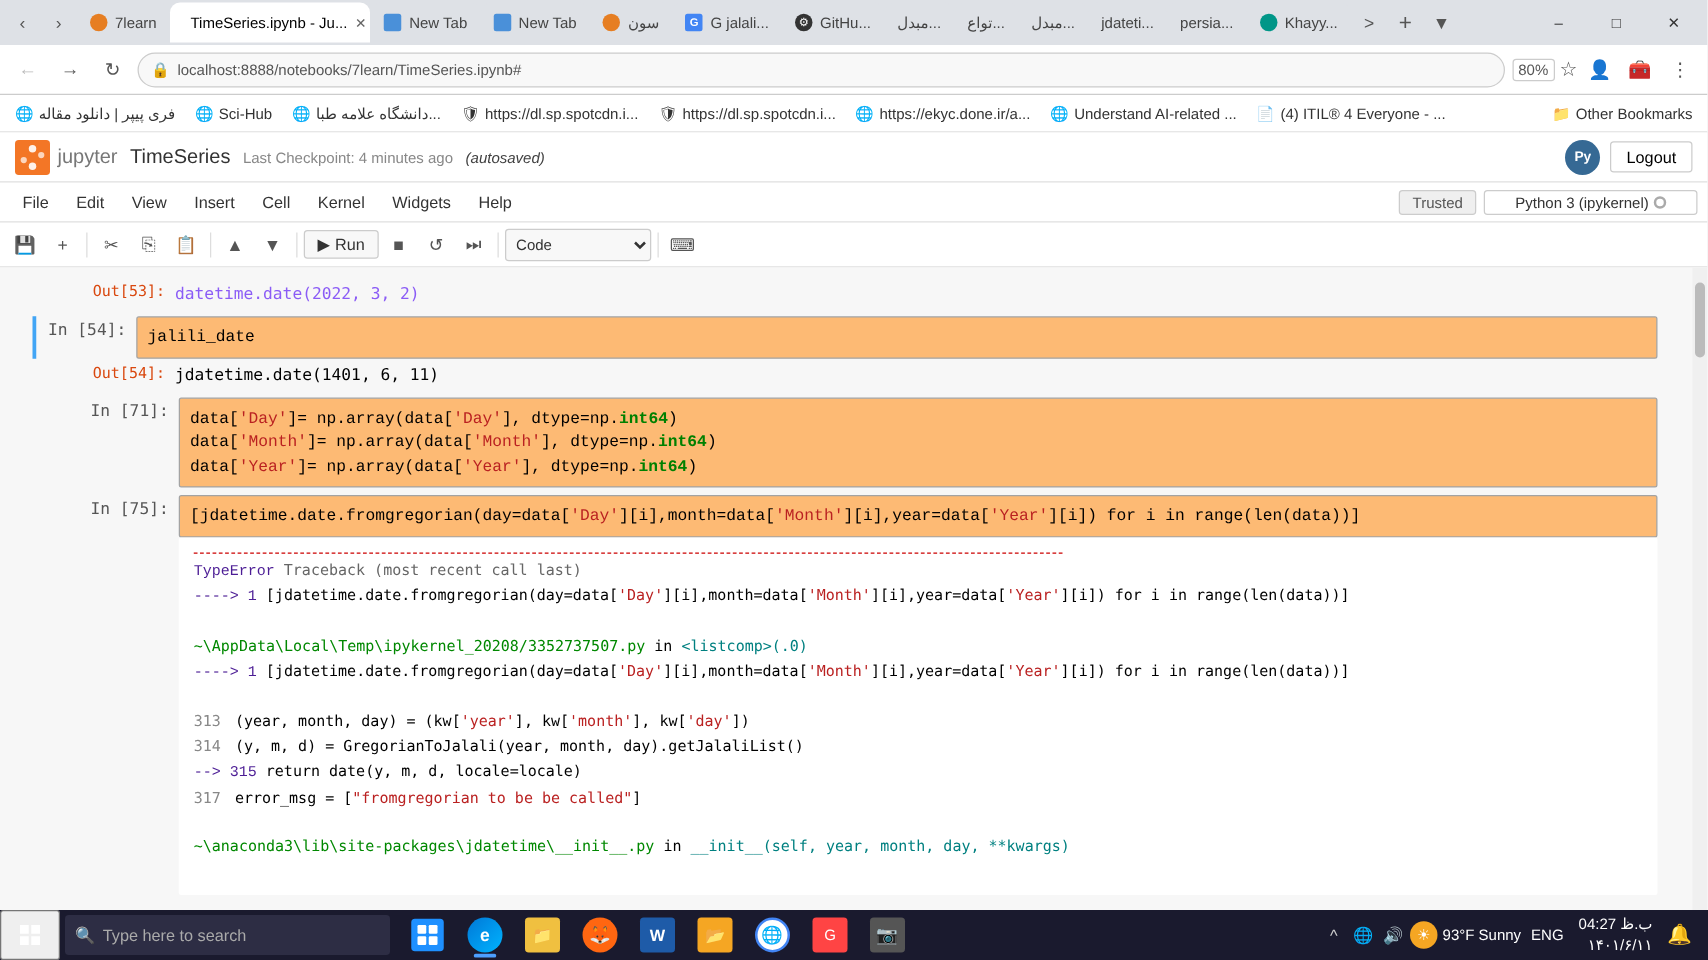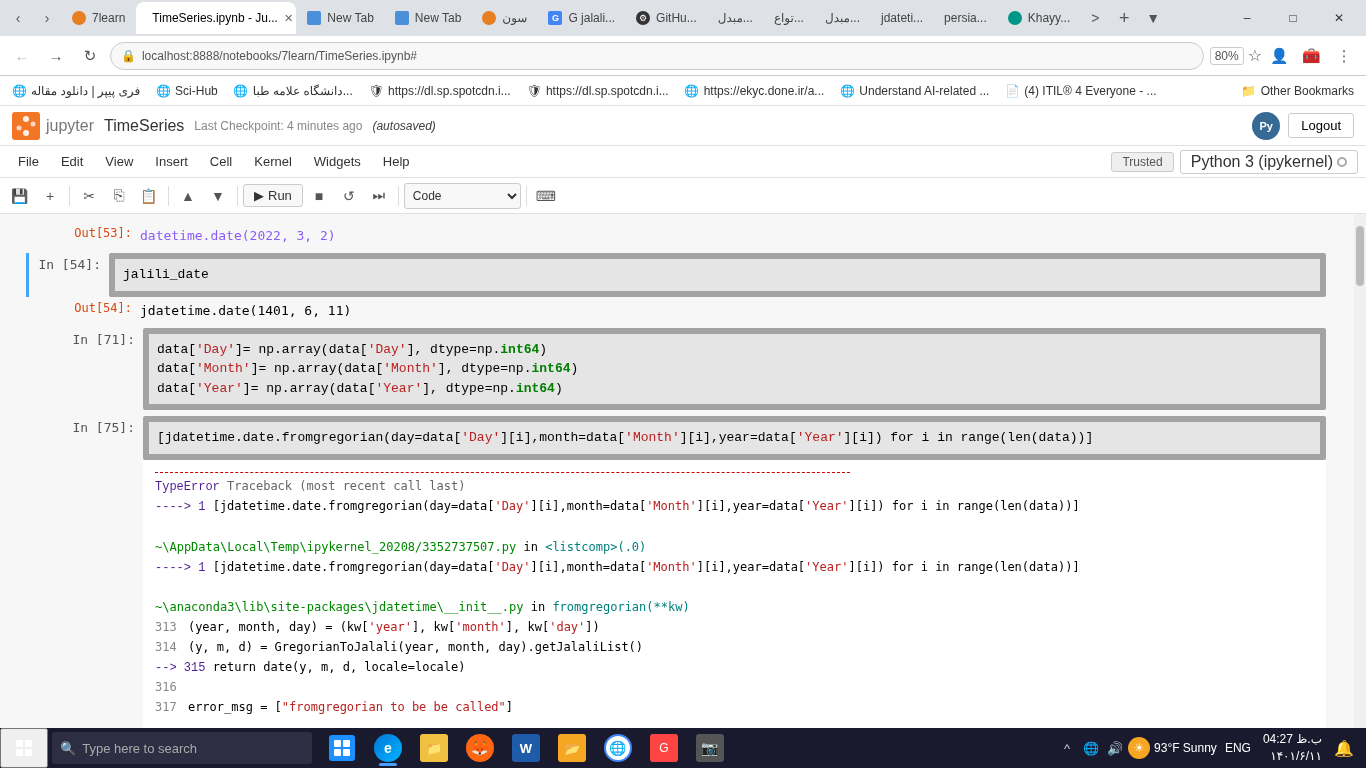--- a/index.html
+++ b/index.html
@@ -40,41 +40,41 @@
     .jupyter-header { display: flex; align-items: center; height: 40px; border-bottom: 1px solid #e0e0e0; padding: 0 12px; gap: 10px; }
     .jupyter-logo { display: flex; align-items: center; gap: 6px; }
     .jupyter-logo-icon { width: 28px; height: 28px; background: #f37626; border-radius: 3px; display: flex; align-items: center; justify-content: center; color: white; font-weight: bold; font-size: 14px; }
     .python-logo { width: 28px; height: 28px; background: #366994; border-radius: 50%; display: flex; align-items: center; justify-content: center; color: white; font-size: 11px; font-weight: bold; }
     .logout-btn { padding: 4px 12px; background: #fff; border: 1px solid #ccc; border-radius: 3px; cursor: pointer; font-size: 13px; }
 
     
     .jupyter-menu { display: flex; align-items: center; height: 32px; border-bottom: 1px solid #e0e0e0; padding: 0 8px; gap: 2px; }
     .menu-item { padding: 4px 10px; font-size: 13px; color: #333; cursor: pointer; border-radius: 3px; }
     .trusted-badge { margin-left: auto; padding: 2px 10px; border: 1px solid #ccc; border-radius: 3px; font-size: 12px; color: #555; cursor: pointer; }
-    .kernel-info { padding: 2px 10px; border: 1px solid #ccc; border-radius: 3px; font-size: 16px; color: #333; display: flex; align-items: center; gap: 4px; }
+    .kernel-info { padding: 2px 24px; border: 1px solid #ccc; border-radius: 3px; font-size: 12px; color: #333; display: flex; align-items: center; gap: 4px; }
     .kernel-circle { width: 10px; height: 10px; border-radius: 50%; background: #fff; border: 2px solid #aaa; }
 
     
     .jupyter-toolbar { display: flex; align-items: center; height: 36px; border-bottom: 1px solid #e0e0e0; padding: 0 6px; gap: 2px; }
     .toolbar-btn { width: 28px; height: 28px; border: 1px solid transparent; background: transparent; cursor: pointer; border-radius: 3px; display: flex; align-items: center; justify-content: center; font-size: 14px; color: #555; }
     .toolbar-sep { width: 1px; height: 20px; background: #ddd; margin: 0 3px; }
     .run-btn { display: flex; align-items: center; gap: 4px; padding: 3px 10px; border: 1px solid #ccc; background: #f8f8f8; border-radius: 3px; cursor: pointer; font-size: 13px; color: #333; }
     .cell-type-select { height: 26px; border: 1px solid #ccc; border-radius: 3px; font-size: 12px; color: #333; padding: 0 4px; background: #f8f8f8; min-width: 80px; }
     .keyboard-icon-btn { width: 28px; height: 28px; border: 1px solid transparent; background: transparent; cursor: pointer; border-radius: 3px; display: flex; align-items: center; justify-content: center; font-size: 14px; color: #555; }
 
     
     .notebook-content { height: calc(768px - 36px - 40px - 30px - 40px - 32px - 36px - 30px); overflow-y: auto; background: #f7f7f7; padding: 10px 0; position: relative; }
     
     .cell { margin: 4px 40px 4px 60px; position: relative; }
     .cell-active { border-left: 3px solid #42a5f5; margin-left: 26px; }
     .cell-inactive { border-left: 3px solid transparent; }
     
     .cell-input { display: flex; align-items: flex-start; }
     .cell-prompt { min-width: 80px; text-align: right; font-family: monospace; font-size: 13px; color: #555; padding-top: 4px; padding-right: 8px; }
-    .cell-content { flex: 1; background: #e5e5e5; border: 6px solid #a3a3a3; border-radius: 2px; }
+    .cell-content { flex: 1; background: #fdba74; border: 1px solid #a3a3a3; border-radius: 2px; }
     .cell-code { font-family: 'Courier New', monospace; font-size: 13px; padding: 6px 8px; white-space: pre; color: #000; line-height: 1.5; }
 
     
     .kw { color: #008000; font-weight: bold; }
     .str { color: #ba2121; }
     .err-red { color: #4c1d95; font-family: Liberation Mono, monospace; }
     .err-green { color: #008800; }
     .err-teal { color: #008080; }
 
     
@@ -362,29 +362,23 @@
           <div>
             <span class="err-green">~\AppData\Local\Temp\ipykernel_20208/3352737507.py</span>
             <span> in </span>
             <span class="err-teal">&lt;listcomp&gt;(.0)</span>
           </div>
           <div>
             <span class="err-red">----&gt; 1</span>
             <span> [jdatetime.date.fromgregorian(day=data[<span class="str">'Day'</span>][i],month=data[<span class="str">'Month'</span>][i],year=data[<span class="str">'Year'</span>][i]) for i in range(len(data))]</span>
           </div>
           <br>
-          <div>
-            <span class="err-green">~\anaconda3\lib\site-packages\jdatetime\__init__.py</span>
-            <span> in </span>
-            <span class="err-teal">fromgregorian(**kw)</span>
-          </div>
           <div><span style="color:#888;padding-right:4px;">    313</span>         (year, month, day) = (kw[<span class="str">'year'</span>], kw[<span class="str">'month'</span>], kw[<span class="str">'day'</span>])</div>
           <div><span style="color:#888;padding-right:4px;">    314</span>         (y, m, d) = GregorianToJalali(year, month, day).getJalaliList()</div>
           <div><span class="err-red">--&gt; 315</span>         return date(y, m, d, locale=locale)</div>
-          <div><span style="color:#888;padding-right:4px;">    316</span></div>
           <div><span style="color:#888;padding-right:4px;">    317</span>         error_msg = [<span class="str">"fromgregorian to be be called"</span>]</div>
           <br>
           <div>
             <span class="err-green">~\anaconda3\lib\site-packages\jdatetime\__init__.py</span>
             <span> in </span>
             <span class="err-teal">__init__(self, year, month, day, **kwargs)</span>
           </div>
           
           
           

